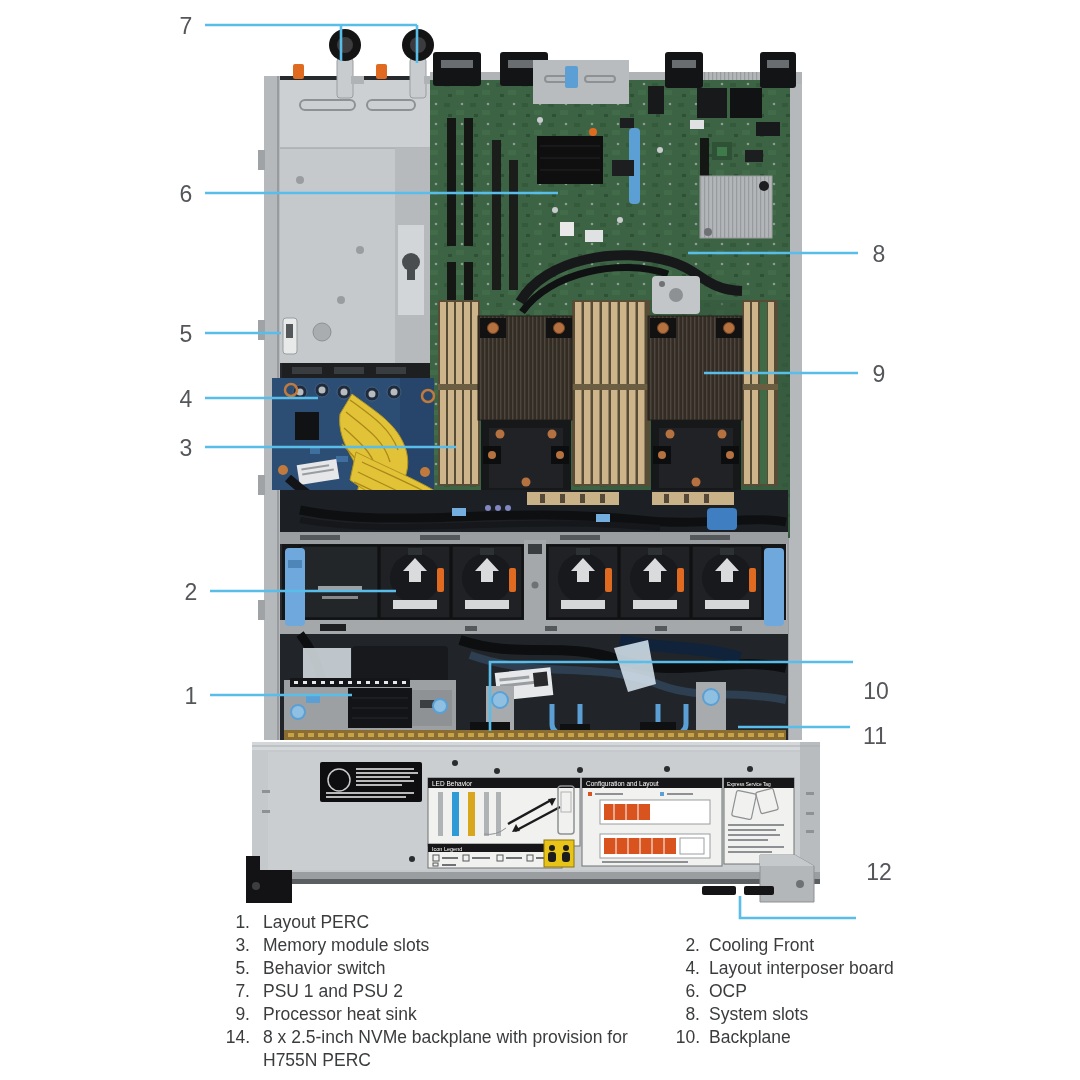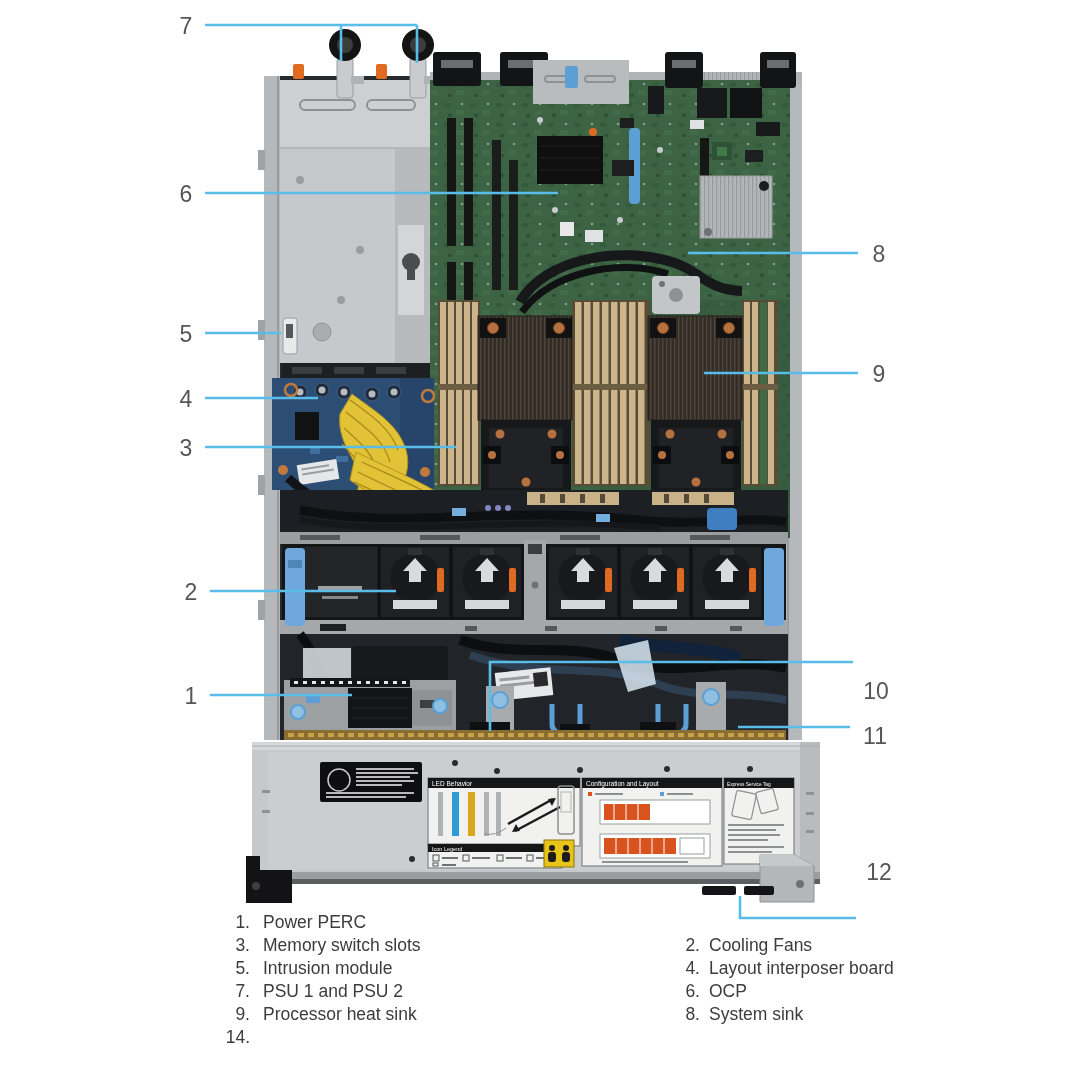--- a/index.html
+++ b/index.html
@@ -556,55 +556,60 @@
   <div class="callout" style="left:191px;top:696px">1</div>
   <div class="callout" style="left:879px;top:254px">8</div>
   <div class="callout" style="left:879px;top:374px">9</div>
   <div class="callout" style="left:876px;top:691px">10</div>
   <div class="callout" style="left:875px;top:736px">11</div>
   <div class="callout" style="left:879px;top:872px">12</div>
 
   <div class="legend legend-left">
     <div class="legend-row">
       <span class="num">1.</span>
-      <span class="lbl">Power PERC</span>
+      <span class="lbl">Layout PERC</span>
     </div>
     <div class="legend-row">
       <span class="num">3.</span>
-      <span class="lbl">Memory switch slots</span>
+      <span class="lbl">Memory module slots</span>
     </div>
     <div class="legend-row">
       <span class="num">5.</span>
-      <span class="lbl">Intrusion module</span>
+      <span class="lbl">Behavior switch</span>
     </div>
     <div class="legend-row">
       <span class="num">7.</span>
       <span class="lbl">PSU 1 and PSU 2</span>
     </div>
     <div class="legend-row">
       <span class="num">9.</span>
       <span class="lbl">Processor heat sink</span>
     </div>
     <div class="legend-row">
       <span class="num">14.</span>
+      <span class="lbl">8 x 2.5-inch NVMe backplane with provision for H755N PERC</span>
     </div>
   </div>
 
   <div class="legend legend-right">
     <div class="legend-row">
       <span class="num">2.</span>
-      <span class="lbl">Cooling Fans</span>
+      <span class="lbl">Cooling Front</span>
     </div>
     <div class="legend-row">
       <span class="num">4.</span>
       <span class="lbl">Layout interposer board</span>
     </div>
     <div class="legend-row">
       <span class="num">6.</span>
       <span class="lbl">OCP</span>
     </div>
     <div class="legend-row">
       <span class="num">8.</span>
-      <span class="lbl">System sink</span>
+      <span class="lbl">System slots</span>
+    </div>
+    <div class="legend-row">
+      <span class="num">10.</span>
+      <span class="lbl">Backplane</span>
     </div>
   </div>
 
 </div>
 
 </body></html>

